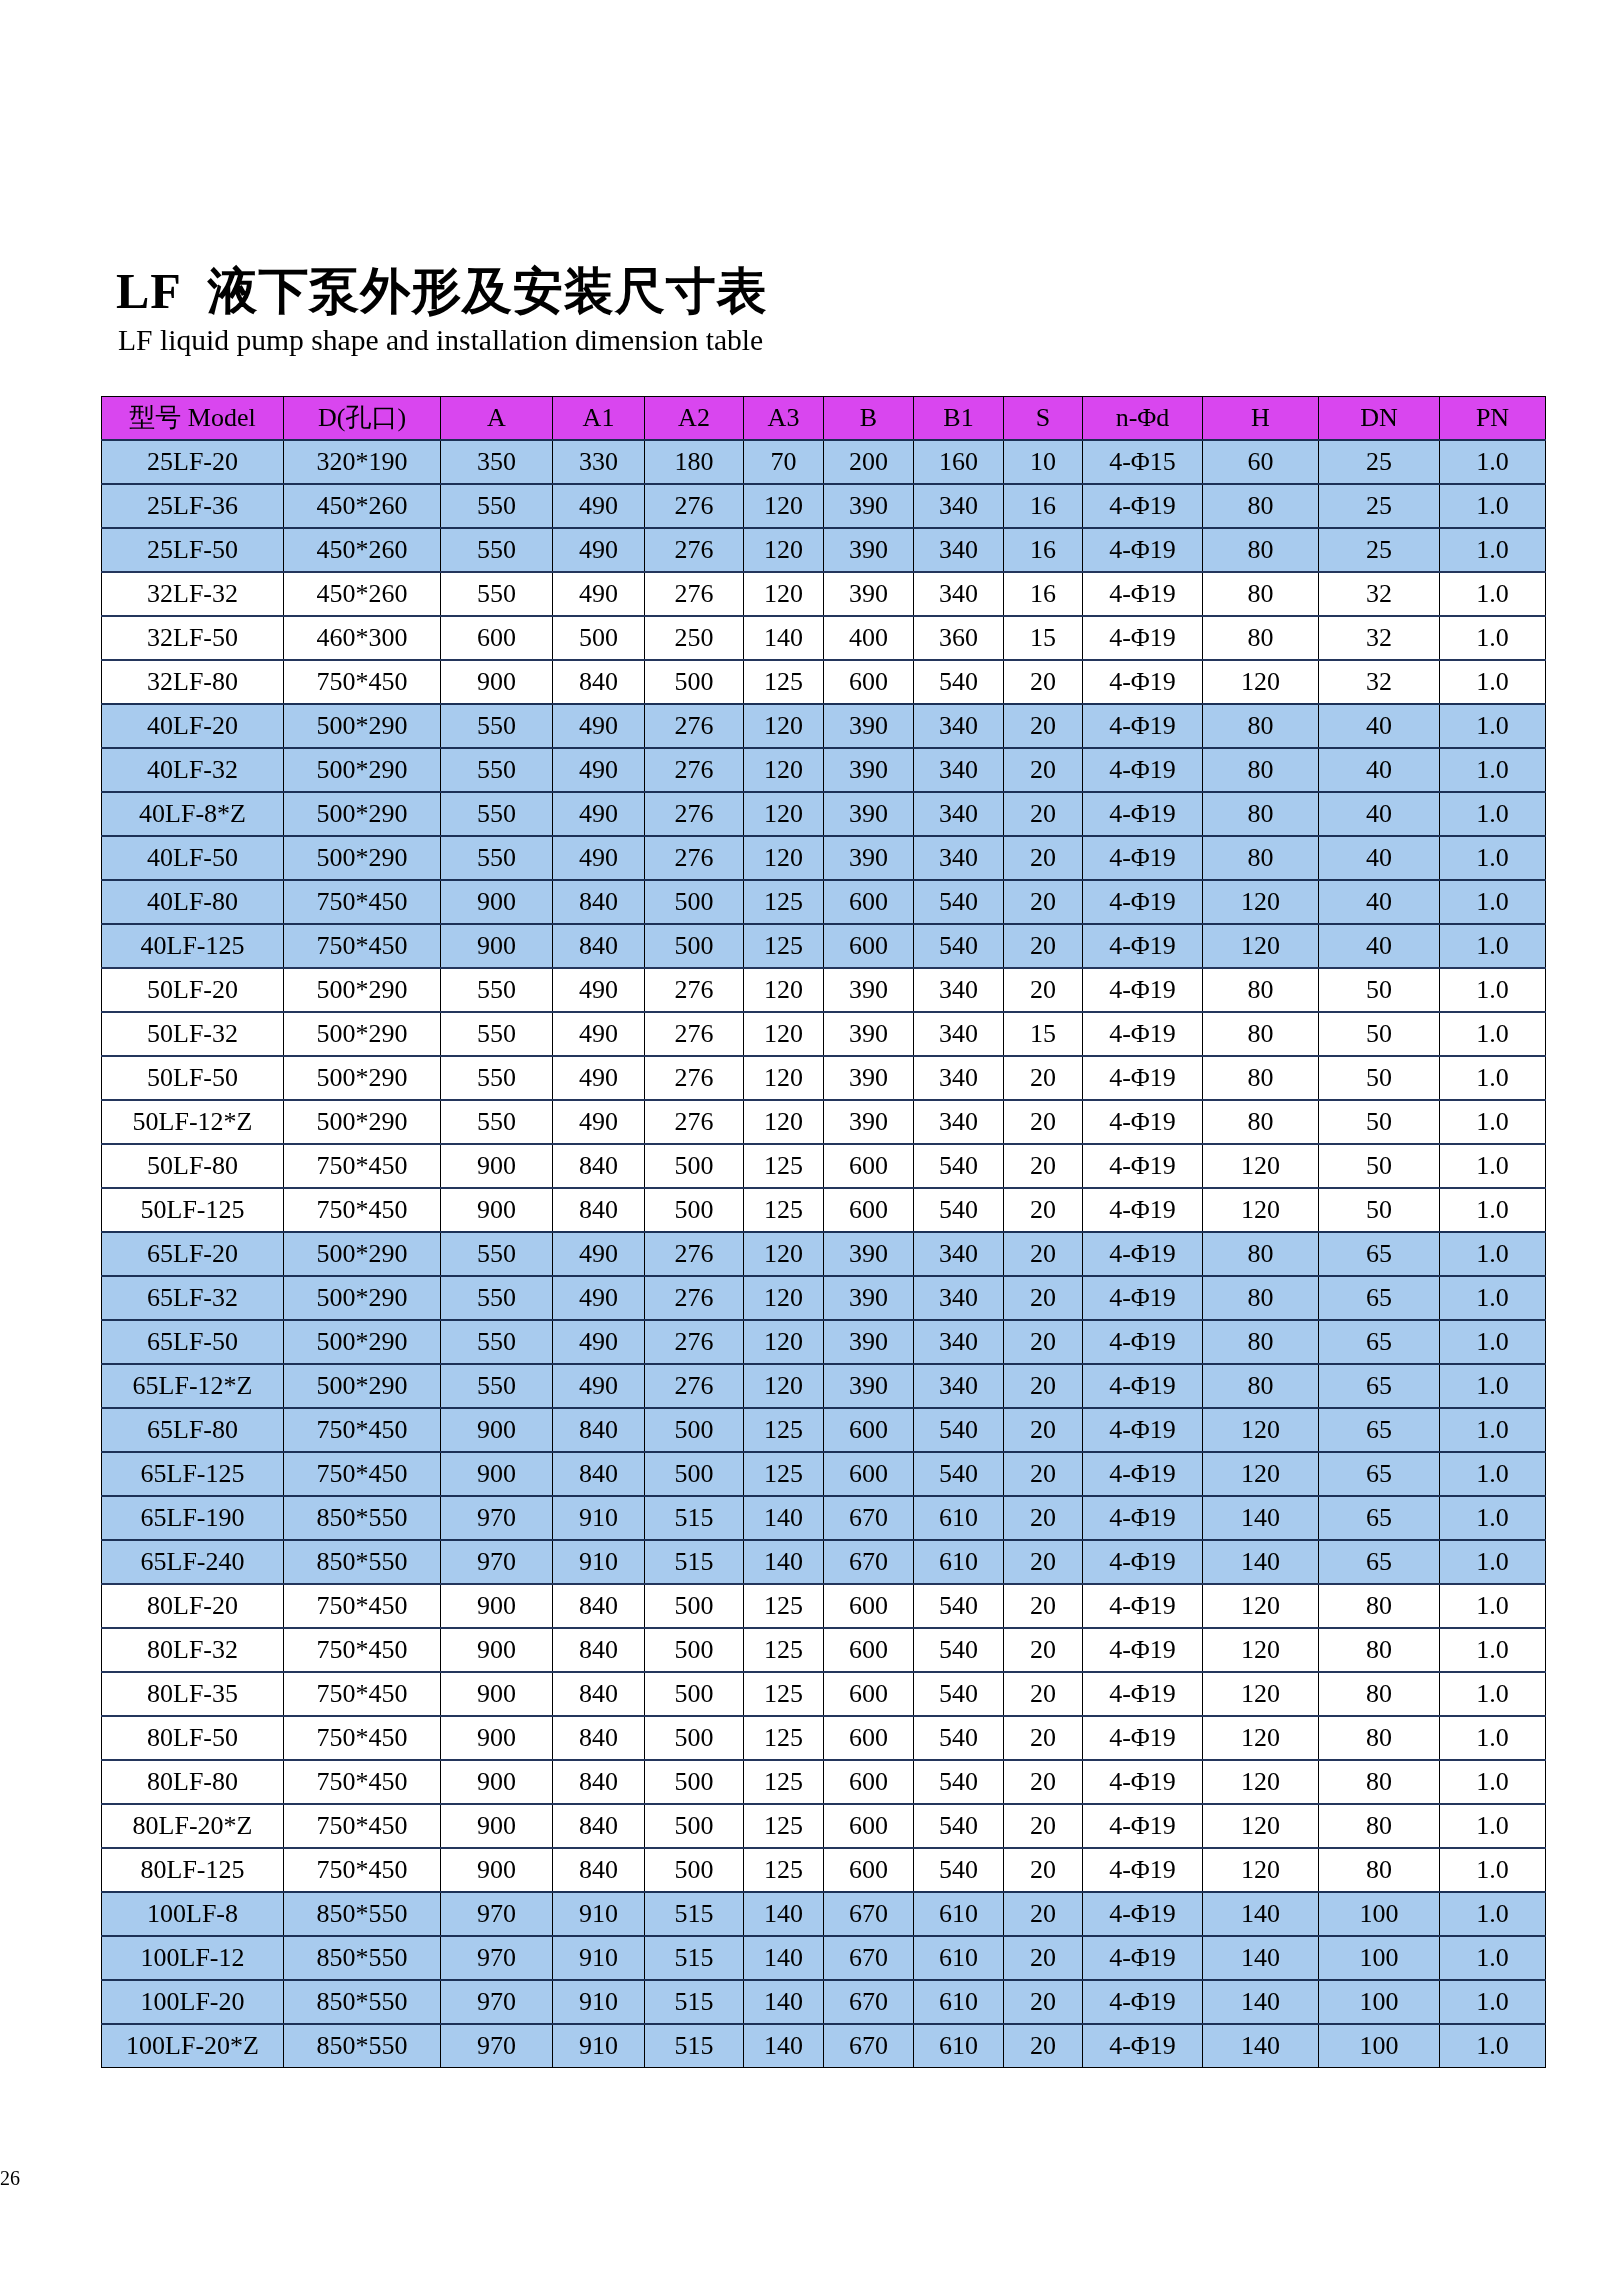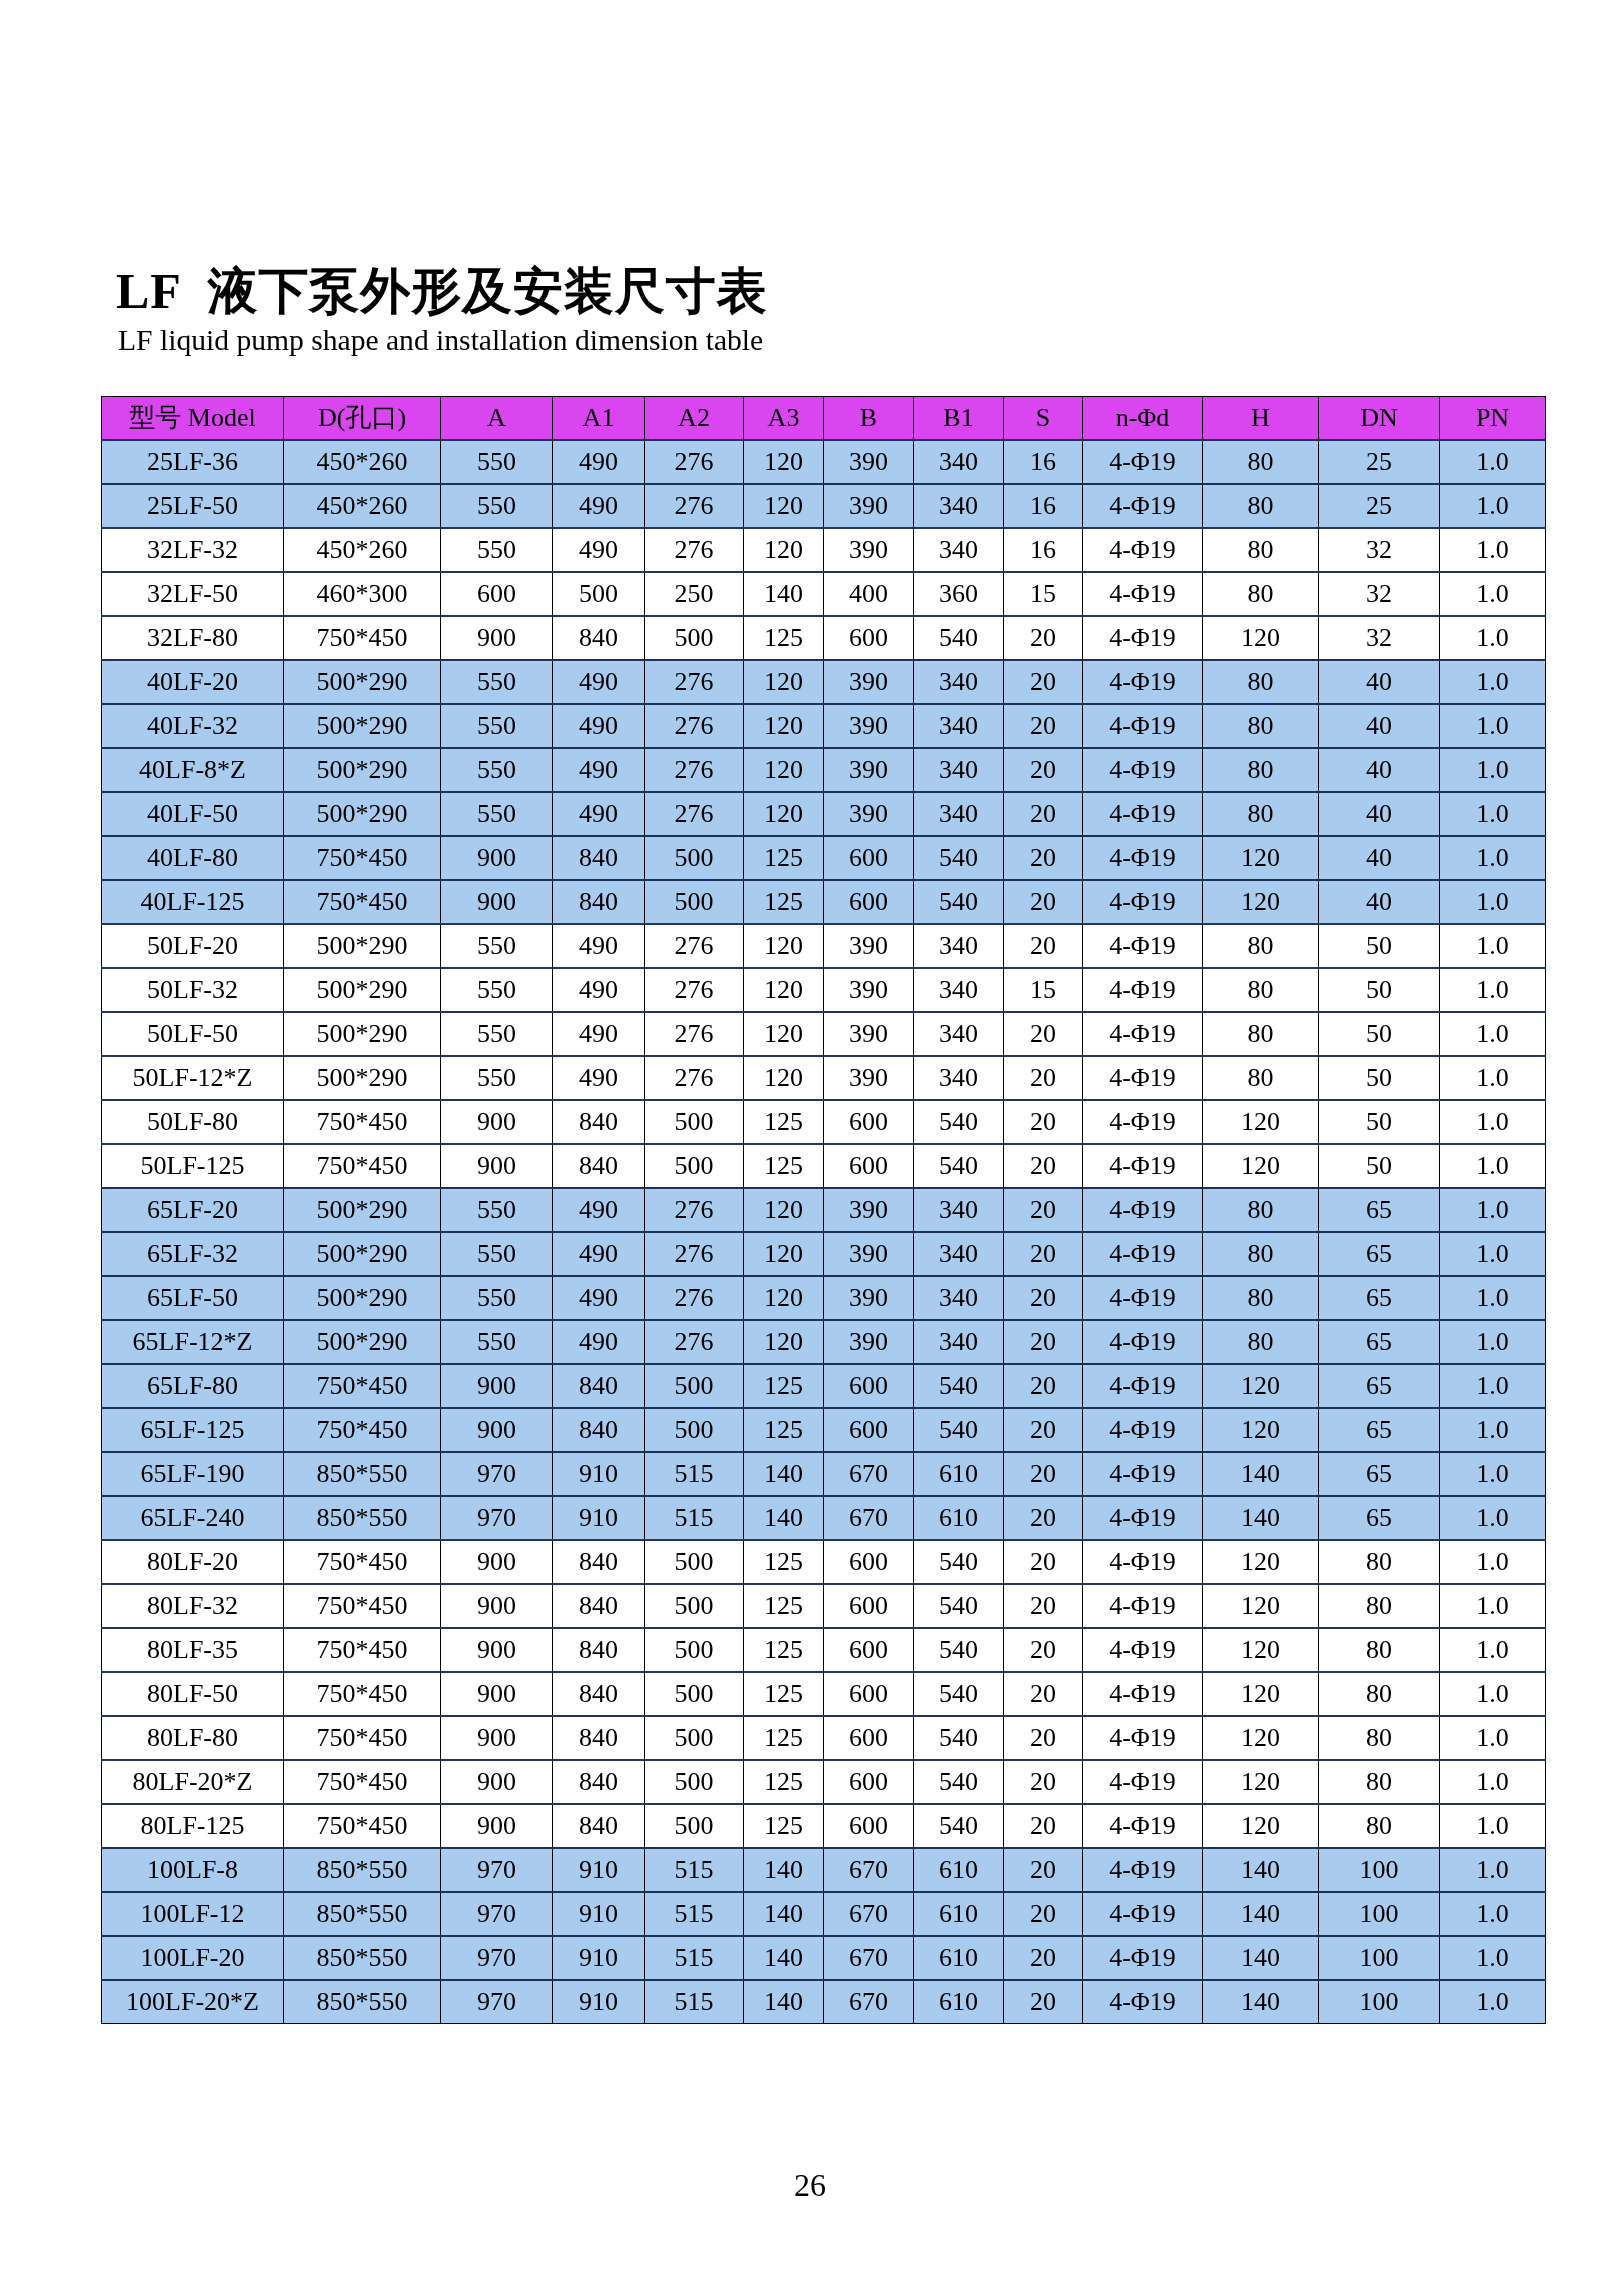--- a/index.html
+++ b/index.html
@@ -68,22 +68,21 @@
   }
   .dim-table tbody tr.hl td {
     background: #a8cbee;
     border-top-color: #1c3156;
   }
   .page-number {
     position: absolute;
     left: 0;
     right: 0;
     top: 2167px;
-    text-align: center;
-    font-size: 32px;
+    font-size: 20px;
   }
 </style>
 </head>
 <body>
 
 <div class="page-title">LF 液下泵外形及安装尺寸表</div>
 <div class="page-subtitle">LF liquid pump shape and installation dimension table</div>
 
 <table class="dim-table">
   <colgroup>
@@ -113,20 +112,35 @@
         <th>B1</th>
         <th>S</th>
         <th>n-Φd</th>
         <th>H</th>
         <th>DN</th>
         <th>PN</th>
       </tr>
   </thead>
   <tbody>
       <tr class="hl">
+        <td>25LF-20</td>
+        <td>320*190</td>
+        <td>350</td>
+        <td>330</td>
+        <td>180</td>
+        <td>70</td>
+        <td>200</td>
+        <td>160</td>
+        <td>10</td>
+        <td>4-Φ15</td>
+        <td>60</td>
+        <td>25</td>
+        <td>1.0</td>
+      </tr>
+      <tr class="hl">
         <td>25LF-36</td>
         <td>450*260</td>
         <td>550</td>
         <td>490</td>
         <td>276</td>
         <td>120</td>
         <td>390</td>
         <td>340</td>
         <td>16</td>
         <td>4-Φ19</td>

